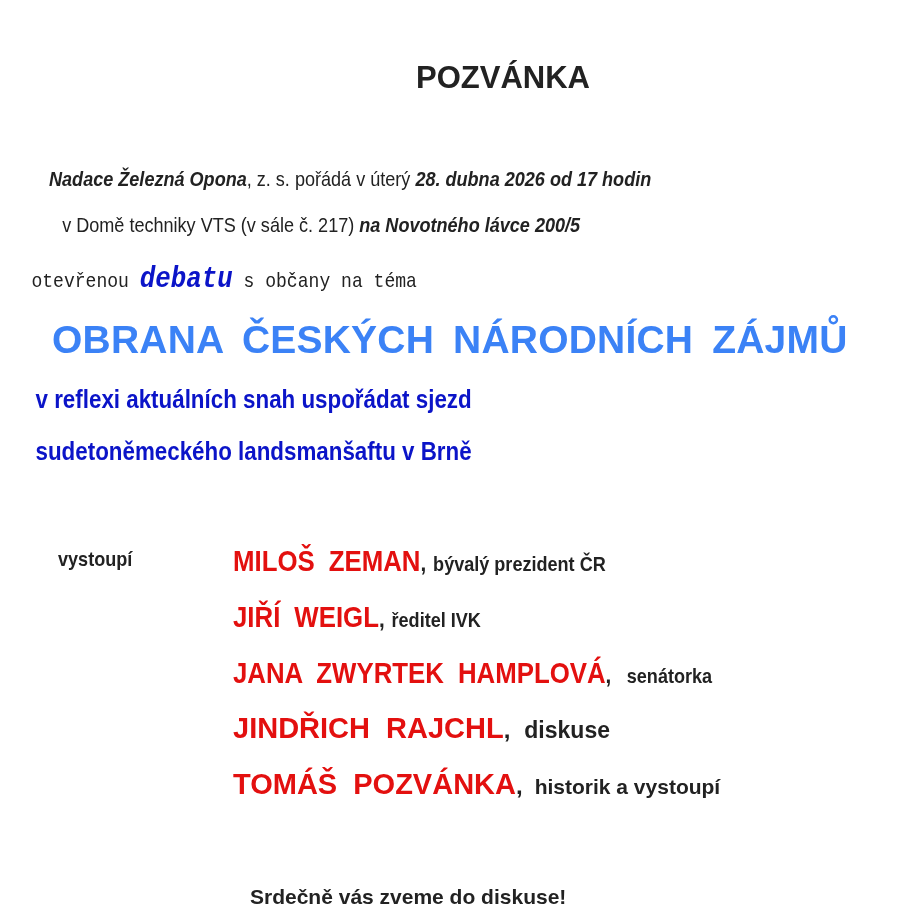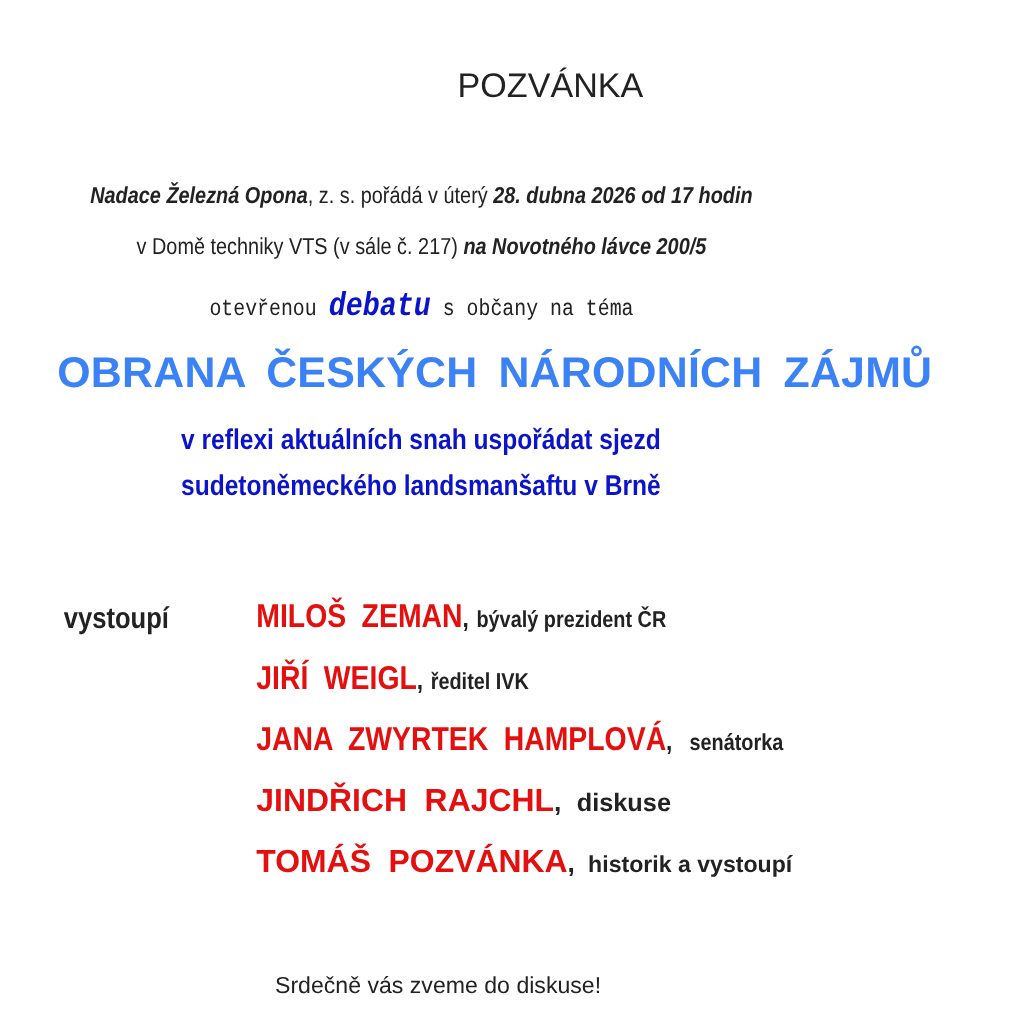--- a/index.html
+++ b/index.html
@@ -1,36 +1,36 @@
 <!DOCTYPE html>
 <html><head>
 <meta charset="utf-8">
 <style>
   html, body { margin: 0; padding: 0; background: #ffffff; }
   body { width: 920px; height: 919px; position: relative; overflow: hidden; font-family: "Liberation Sans", sans-serif; color: #222222; }
   .line { position: absolute; white-space: nowrap; }
-  .center { left: 0; width: 766px; text-align: center; }
+  .center { left: 0; width: 766px; text-align: left; }
   .cond { display: inline-block; transform: scaleX(0.86); transform-origin: center; }
   .condL { display: inline-block; transform: scaleX(0.86); transform-origin: left center; }
-  .title { top: 60px; left: 416px; font-size: 31px; font-weight: normal; color: #222; }
+  .title { top: 60px; left: 416px; font-size: 31px; font-weight: bold; color: #222; }
   .l1 { top: 167px; font-size: 21px; }
-  .l2 { top: 213px; font-size: 21px; }
+  .l2 { top: 213px; font-size: 21px; margin-left: 20px; }
   .l3 { top: 262px; font-size: 21px; font-family: Liberation Mono, monospace; }
   .bi { font-weight: bold; font-style: italic; }
   .debatu { font-size: 30px; font-weight: bold; font-style: italic; color: #0b14c8; }
   .headline { top: 318px; left: 52px; font-size: 39px; font-weight: bold; color: #3b82f6; letter-spacing: 0.2px; word-spacing: 8px; }
   .blue { font-weight: bold; color: #0b14c8; font-size: 26px; }
   .b1 { top: 384px; }
-  .b2 { top: 426px; }
-  .speak-label { top: 547px; left: 58px; font-size: 27px; font-weight: bold; }
+  .b2 { top: 436px; }
+  .speak-label { top: 547px; left: 58px; font-size: 21px; font-weight: bold; }
   .speaker { position: absolute; left: 233px; white-space: nowrap; }
   .speaker .name { font-size: 30px; font-weight: bold; color: #e3100f; word-spacing: 8px; }
   .speaker .comma { font-size: 24px; font-weight: bold; color: #222; }
   .speaker .role { font-size: 21px; font-weight: bold; color: #222; margin-left: 8px; }
-  .closing { top: 885px; left: 250px; font-size: 21px; font-weight: normal; }
+  .closing { top: 885px; left: 250px; font-size: 21px; font-weight: bold; }
 </style>
 </head>
 <body>
 
 <div class="line title">POZVÁNKA</div>
 
 <div class="line center l1">
   <span class="cond">
     <span class="bi">Nadace Železná Opona</span><span>, z. s. pořádá  v úterý </span><span class="bi">28. dubna 2026 od 17 hodin</span>
   </span>

